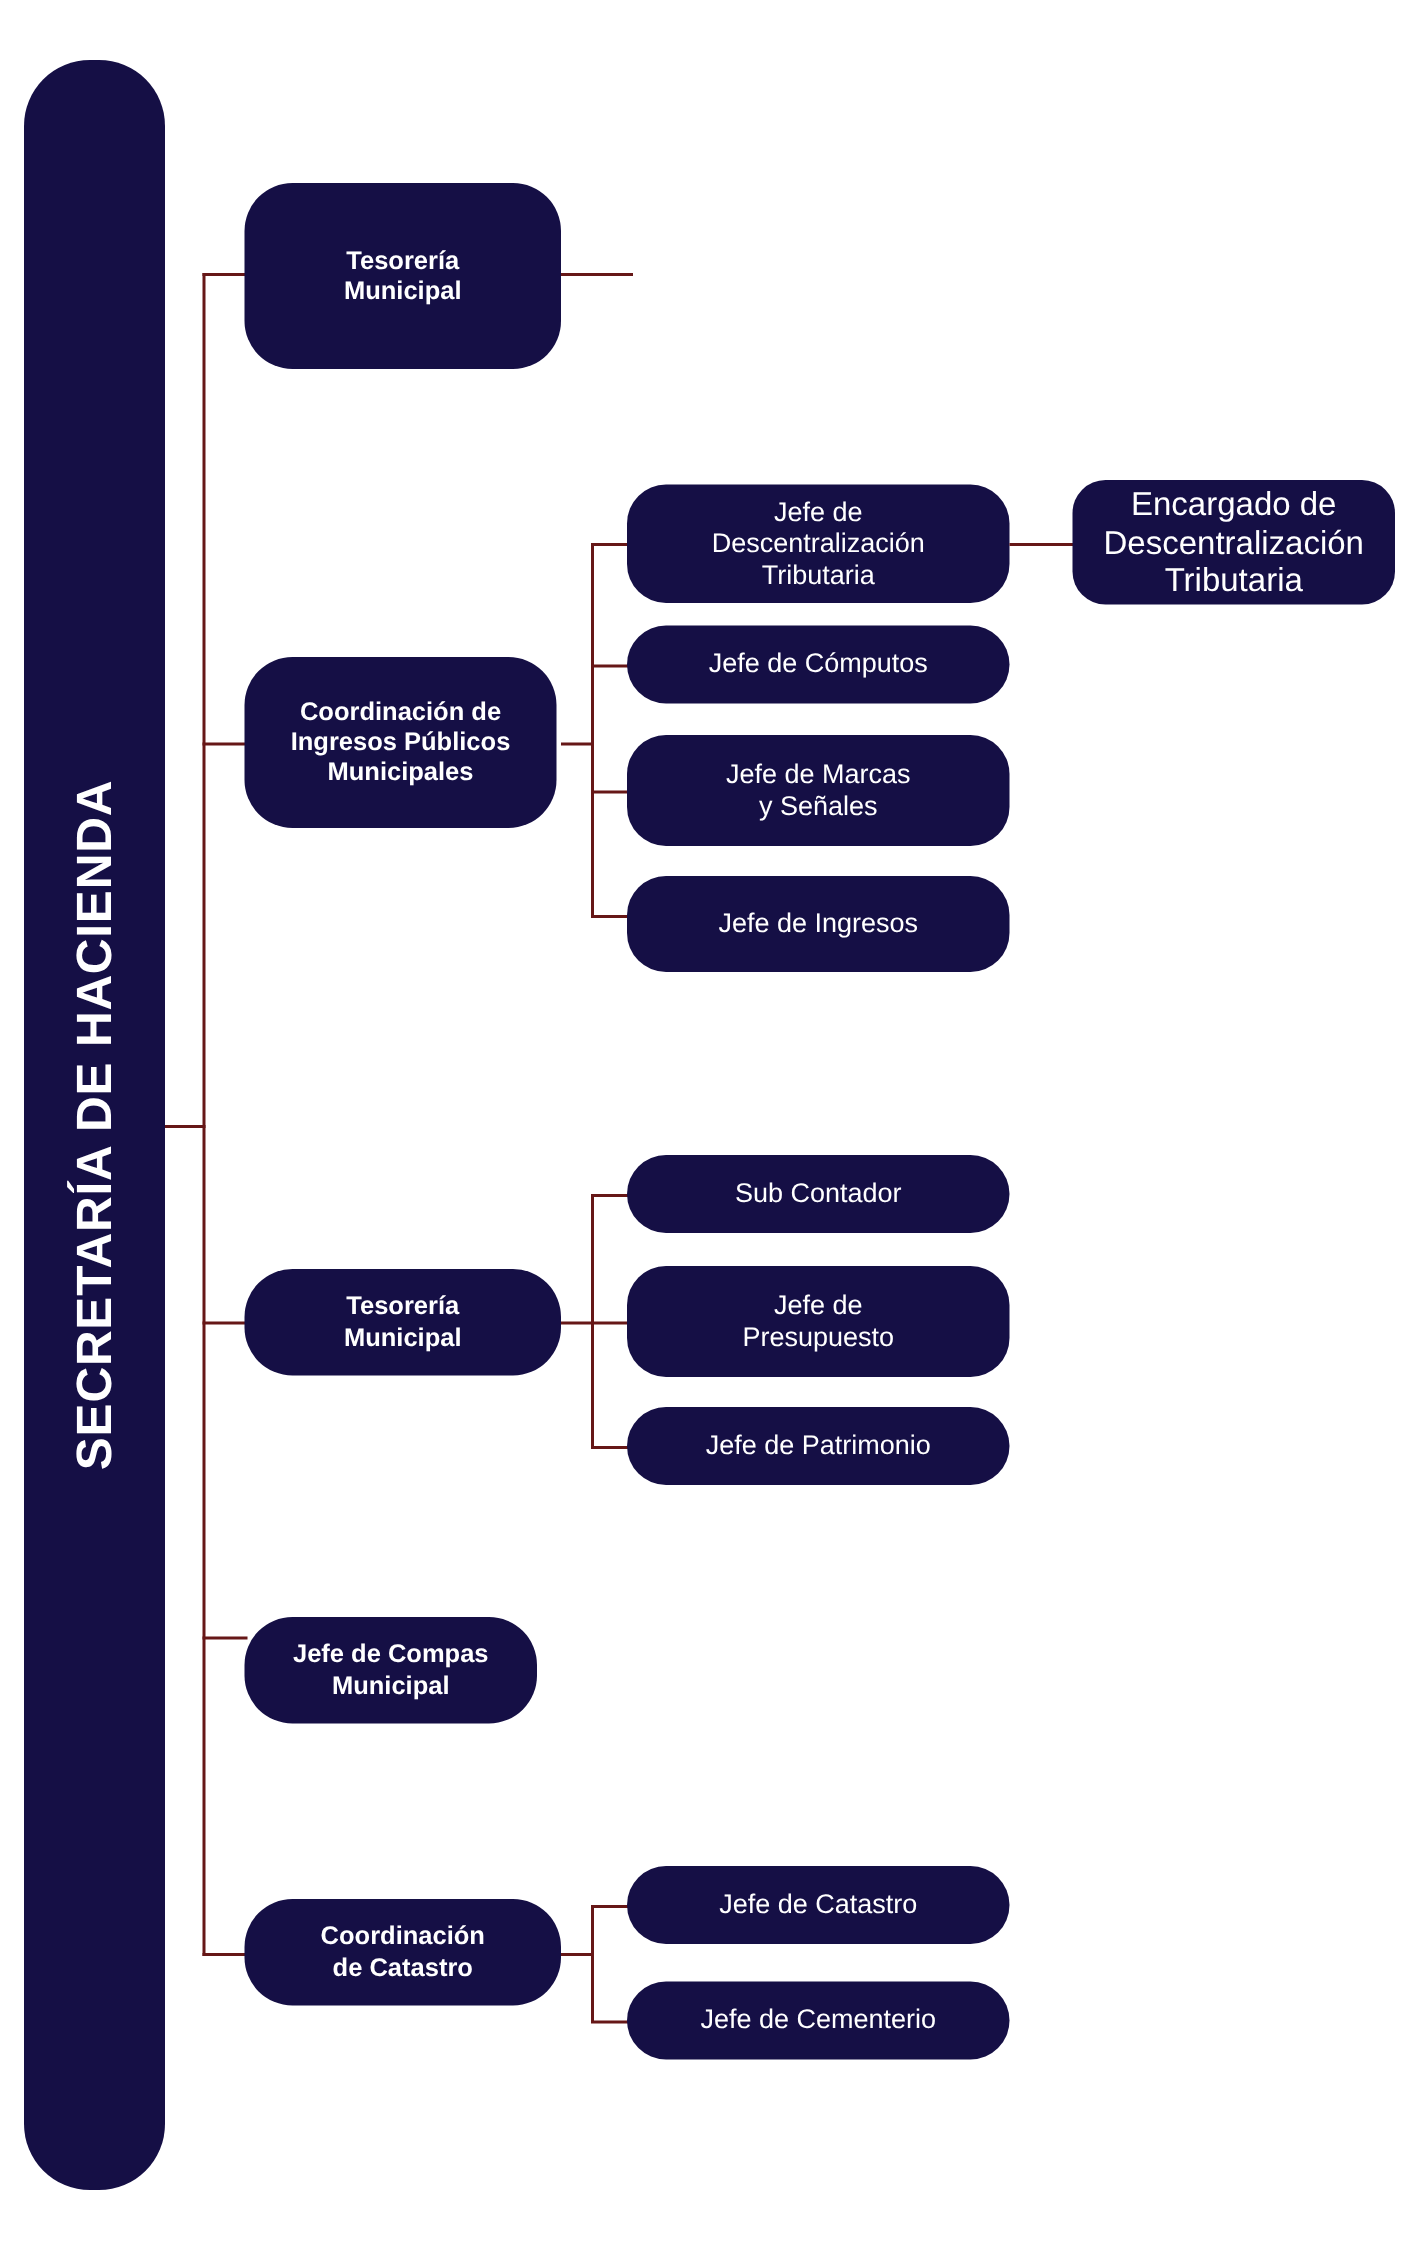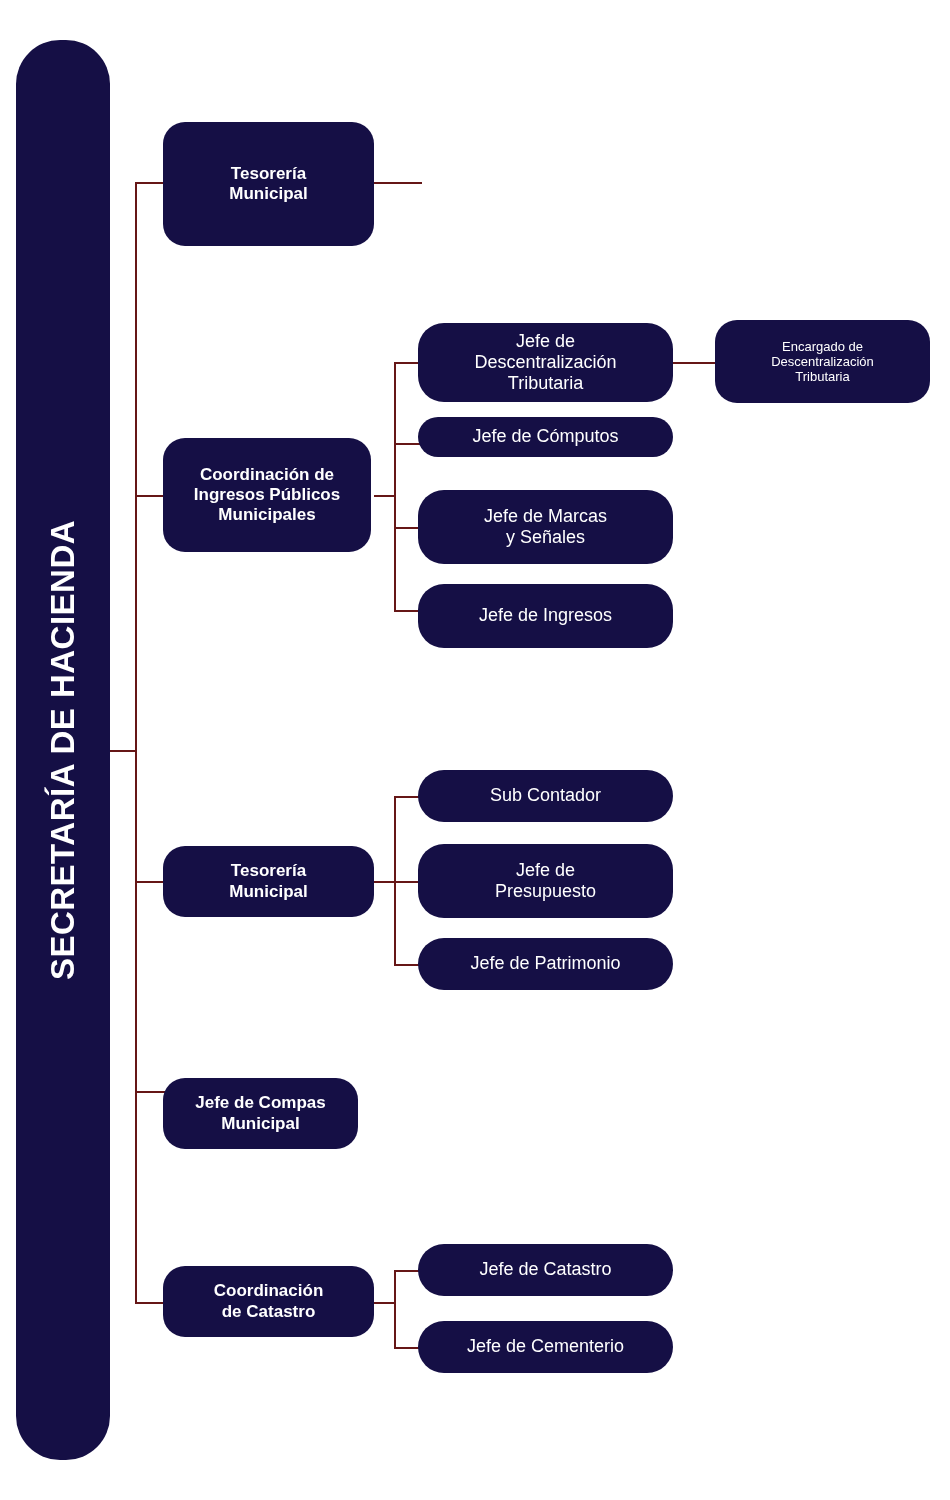--- a/index.html
+++ b/index.html
@@ -51,33 +51,33 @@
     color: #ffffff;
     display: flex;
     align-items: center;
     justify-content: center;
     text-align: center;
     box-sizing: border-box;
     padding: 6px 10px;
     line-height: 1.18;
   }
   .node.lvl2 {
-    border-radius: 22px;
+    border-radius: 32px;
     font-weight: bold;
     font-size: 17px;
   }
   .node.lvl3 {
     border-radius: 26px;
     font-weight: normal;
     font-size: 18px;
   }
   .node.lvl4 {
     border-radius: 22px;
     font-weight: normal;
-    font-size: 13px;
+    font-size: 22px;
   }
   .node span { display: block; white-space: pre-line; }
 </style>
 </head>
 <body>
 
 <div id="chart-root">
 
   <div class="root-bar">
     <div class="root-bar-label">SECRETARÍA DE HACIENDA</div>
@@ -109,21 +109,21 @@
 Tributaria</span>
   </div>
   <div class="line line-h" style="left:673px; top:362px; width:44px;"></div>
   <div class="node lvl4" style="left:715px; top:320px; width:215px; height:83px;">
     <span>Encargado de
 Descentralización
 Tributaria</span>
   </div>
 
   <div class="line line-h" style="left:394px; top:443px; width:26px;"></div>
-  <div class="node lvl3" style="left:418px; top:417px; width:255px; height:40px;">
+  <div class="node lvl3" style="left:418px; top:417px; width:255px; height:52px;">
     <span>Jefe de Cómputos</span>
   </div>
 
   <div class="line line-h" style="left:394px; top:527px; width:26px;"></div>
   <div class="node lvl3" style="left:418px; top:490px; width:255px; height:74px;">
     <span>Jefe de Marcas
 y Señales</span>
   </div>
 
   <div class="line line-h" style="left:394px; top:610px; width:26px;"></div>

